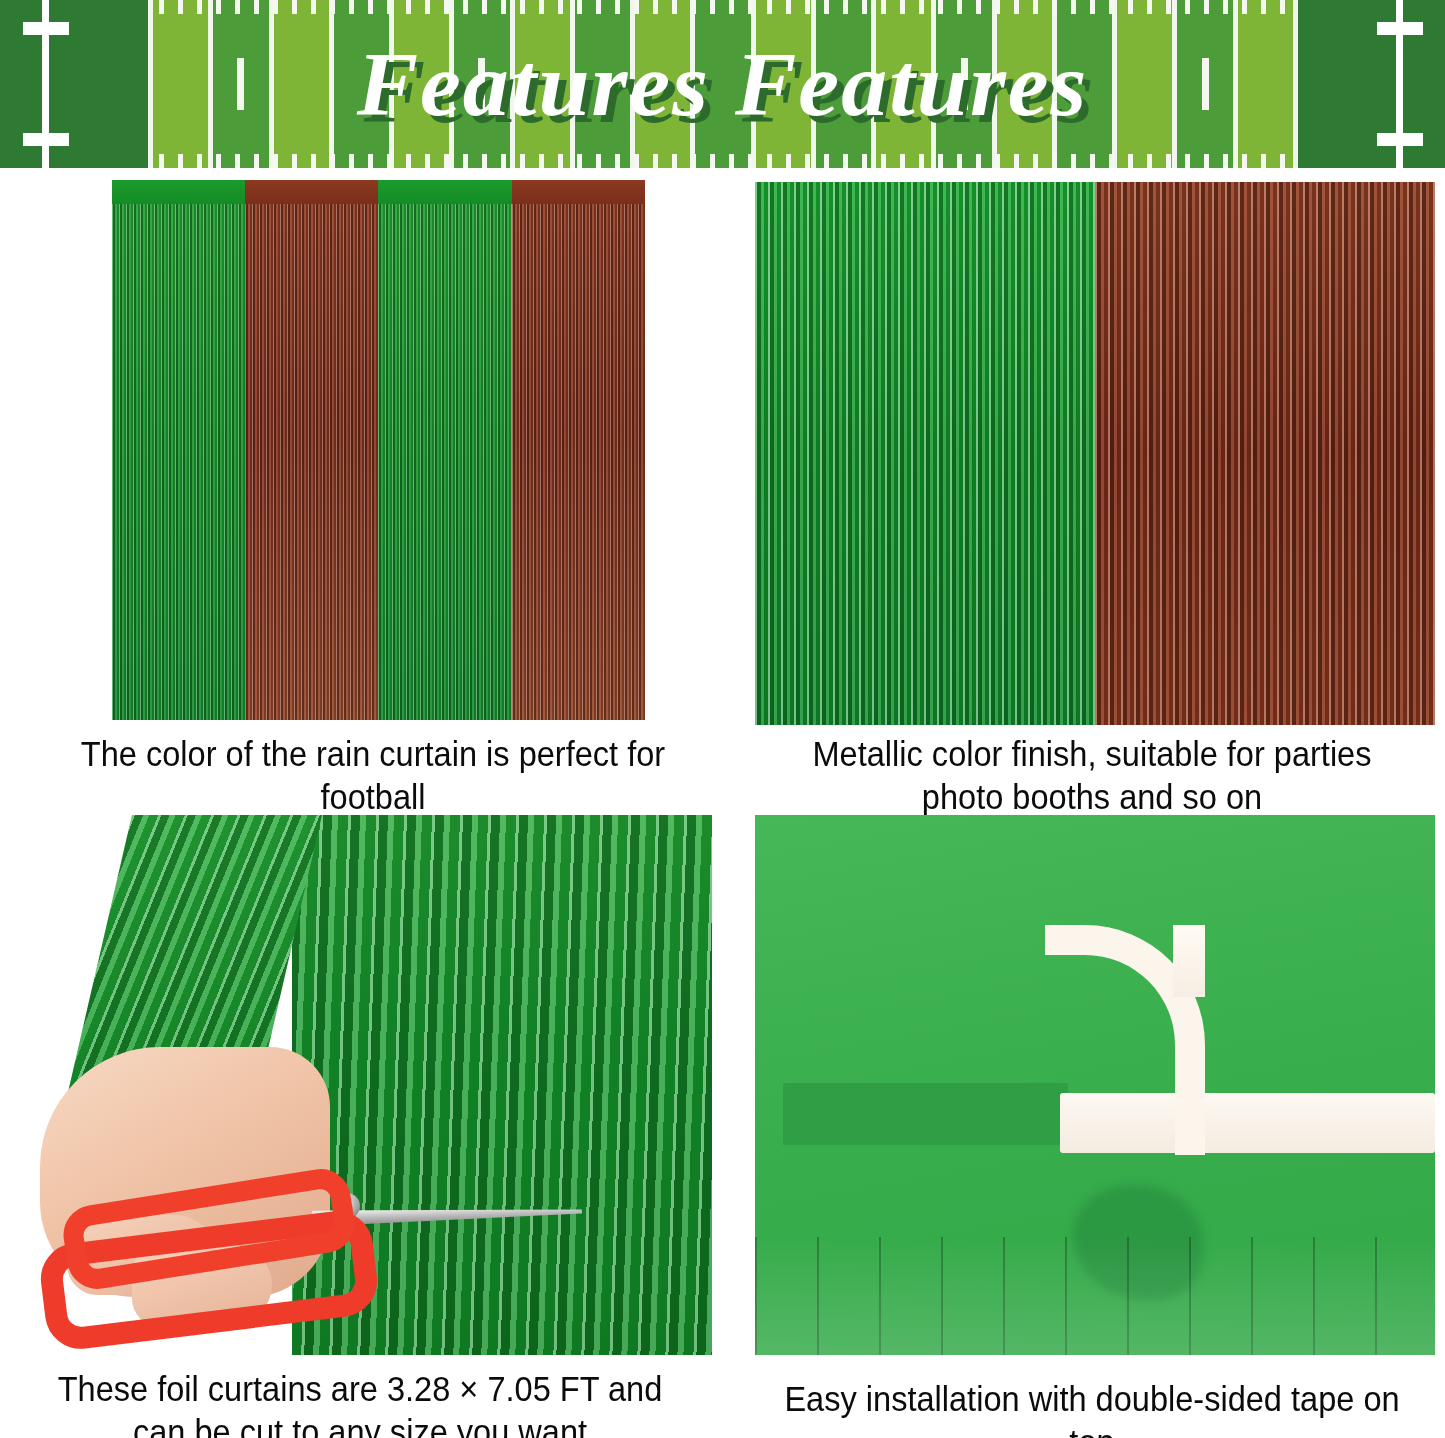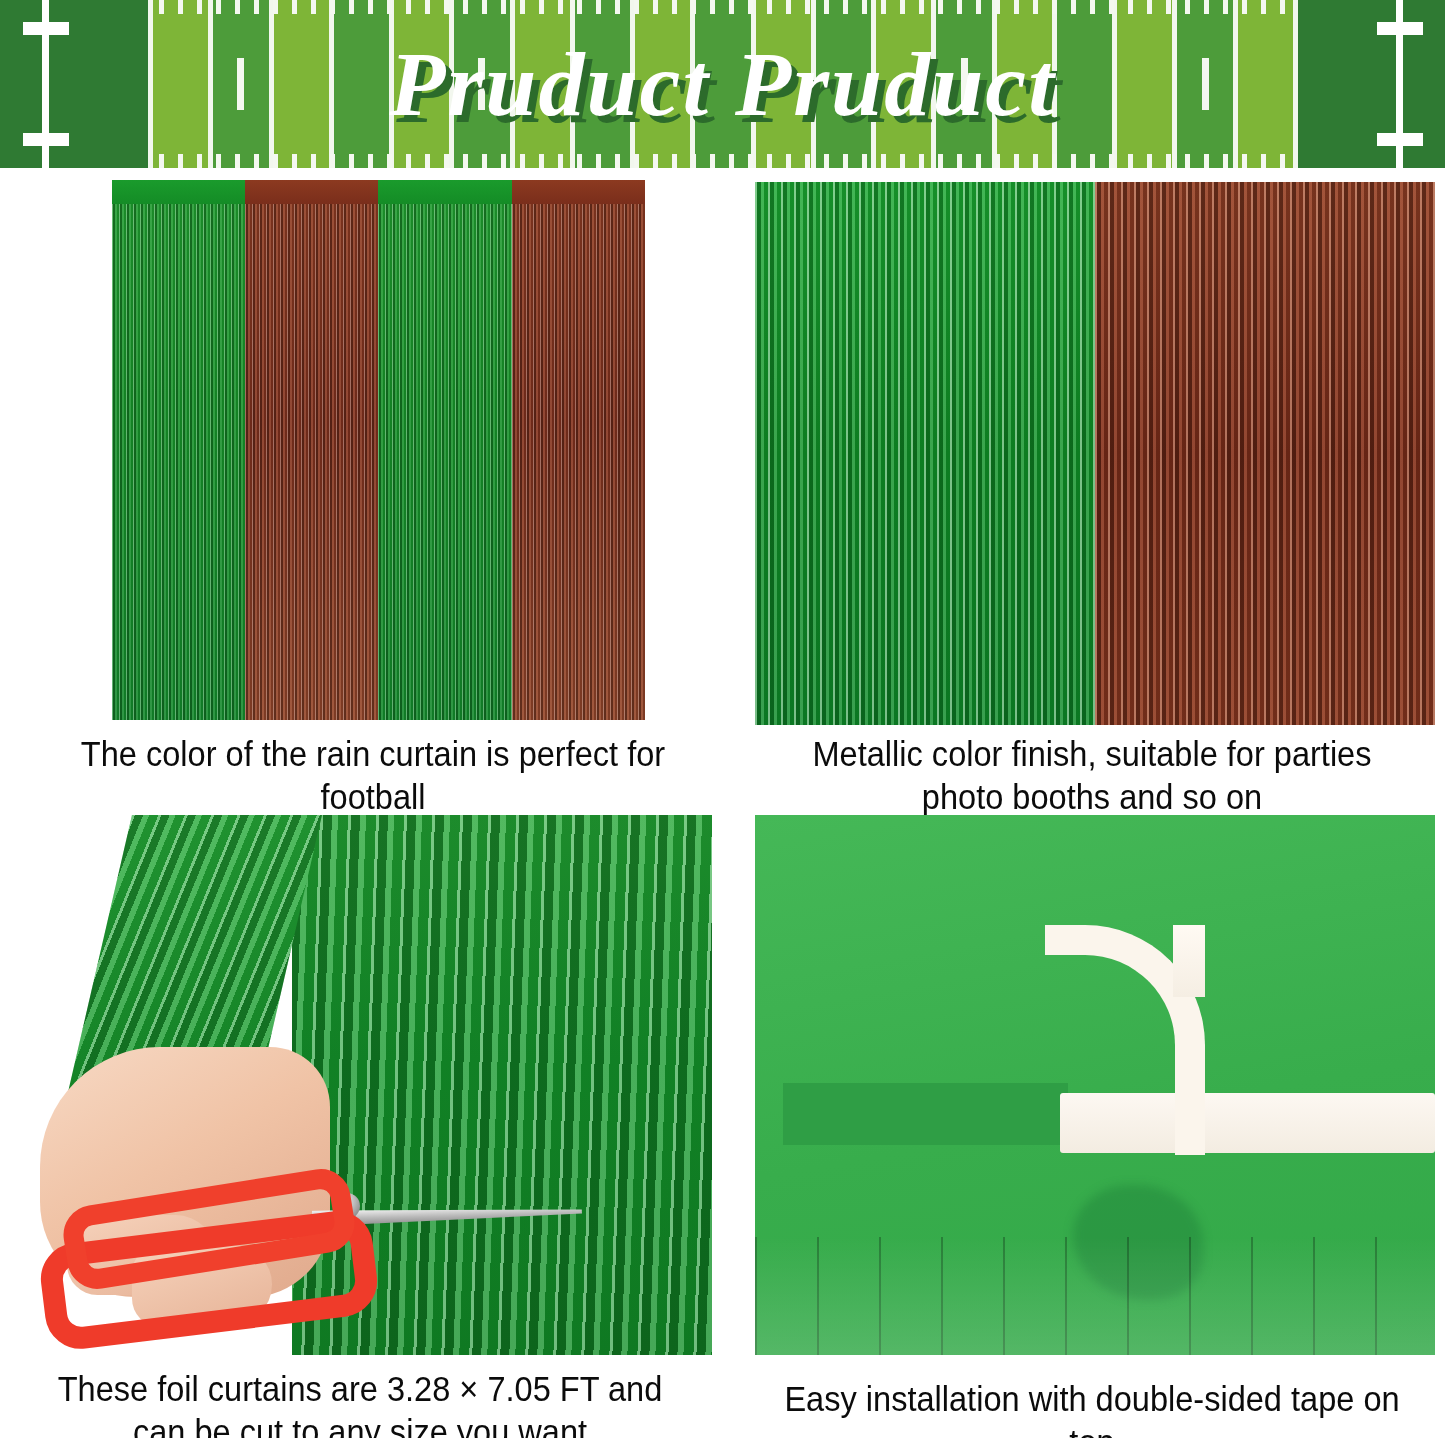--- a/index.html
+++ b/index.html
@@ -395,21 +395,21 @@
       <div class="midmark" style="left: 478.447px;"></div>
       <div class="midmark" style="left: 960.553px;"></div>
       <div class="midmark" style="left: 1201.61px;"></div>
       <div class="goalpost" style="left: 42px;"></div>
       <div class="goalcross" style="left: 23px; top: 22px;"></div>
       <div class="goalcross" style="left: 23px; top: 133px;"></div>
       <div class="goalpost" style="left: 1396px;"></div>
       <div class="goalcross" style="left: 1377px; top: 22px;"></div>
       <div class="goalcross" style="left: 1377px; top: 133px;"></div>
     </div>
-  <div class="title">Pruduct Pruduct</div>
+  <div class="title">Features Features</div>
 </div>
 
 <div class="panel ph1">
   <div class="col fringe-green" style="width:133px">
       <div class="caphead g"></div>
     </div>
   <div class="col fringe-brown" style="width:133px">
       <div class="caphead b"></div>
     </div>
   <div class="col fringe-green" style="width:134px">

